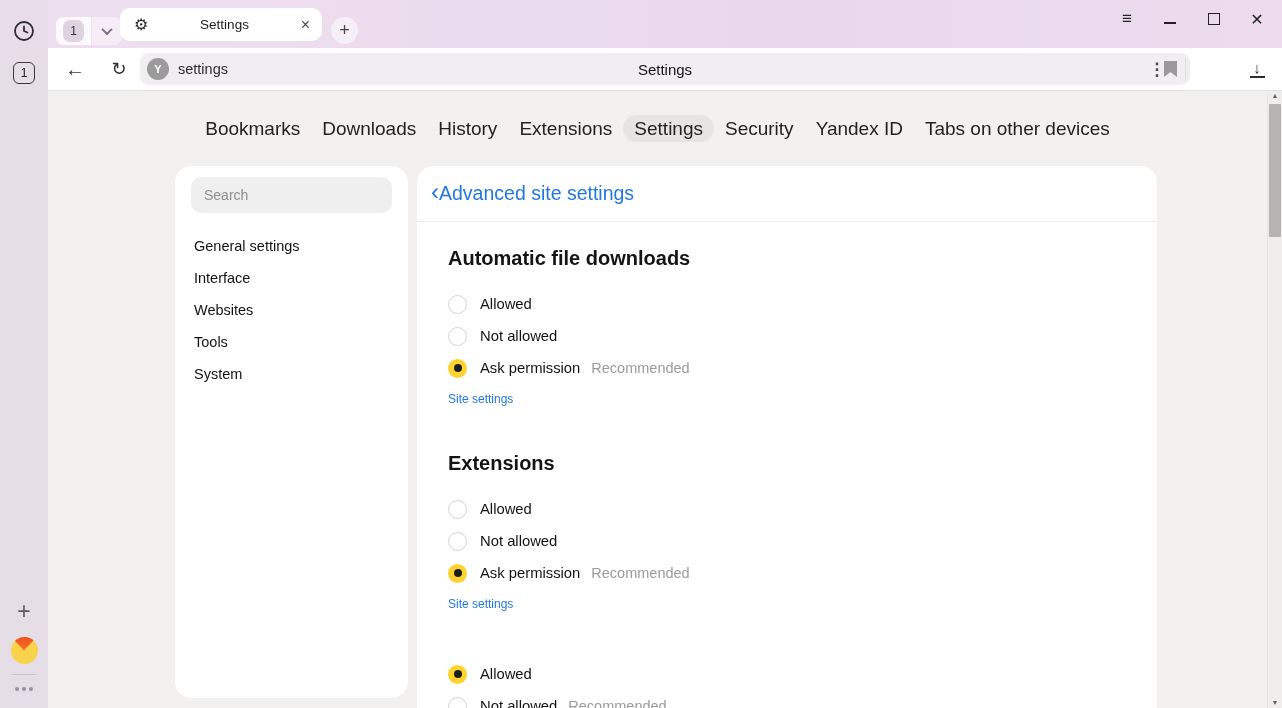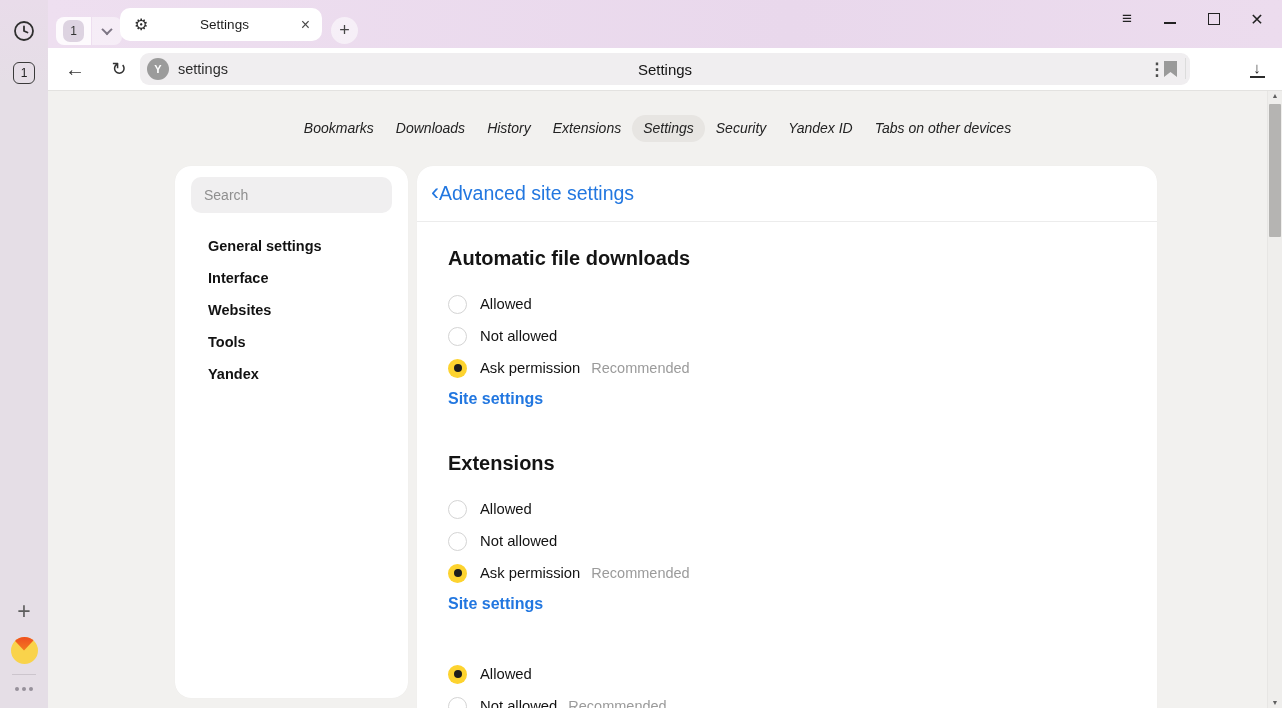--- a/index.html
+++ b/index.html
@@ -71,49 +71,49 @@
 
   
   .content { position:absolute; left:48px; top:90px; right:0; bottom:0; background:#f2f1ef;
              border-top:1px solid #e3e2e0; overflow:hidden; }
   .scrollbar { position:absolute; right:0; top:0; width:15px; height:100%; background:#efeeec; border-left:1px solid #e7e6e4; }
   .sb-up { position:absolute; top:1px; left:0; width:14px; text-align:center; font-size:7px; color:#5f5f5f; cursor:pointer; }
   .sb-down { position:absolute; bottom:2px; left:0; width:14px; text-align:center; font-size:7px; color:#5f5f5f; cursor:pointer; }
   .sb-thumb { position:absolute; top:13px; left:1px; width:12px; height:133px; background:#b5b4b2; border-radius:1px; cursor:grab; }
 
   .navtabs { position:absolute; top:24px; left:0; width:calc(100% - 15px); display:flex; justify-content:center; }
-  .navtab { padding:0 11px; height:27px; line-height:27px; font-size:14px; color:#232323; border-radius:14px; cursor:pointer; white-space:nowrap;font-style:italic; }
+  .navtab { padding:0 11px; height:27px; line-height:27px; font-size:19px; color:#232323; border-radius:14px; cursor:pointer; white-space:nowrap; }
   .navtab.active { background:#e7e5e2; }
 
   .sidebar-card { position:absolute; left:127px; top:75px; width:233px; height:532px; background:#fff; border-radius:16px;
                   box-shadow:0 0 1px rgba(0,0,0,0.06); }
   .search-input { display:block; margin:11px 16px 0; width:201px; height:36px; background:#f0eff0; border:none; border-radius:10px;
                   padding:0 13px; font-size:14px; color:#222; font-family:"Liberation Sans", sans-serif; outline:none; }
   .search-input::placeholder { color:#8f8f8f; }
   .side-list { margin-top:17px; }
-  .side-item { height:32px; display:flex; align-items:center; padding-left:33px; font-size:14.5px; color:#121212; cursor:pointer;font-weight:bold; }
+  .side-item { height:32px; display:flex; align-items:center; padding-left:19px; font-size:14.5px; color:#121212; cursor:pointer; }
 
   .main-card { position:absolute; left:369px; top:75px; width:740px; height:660px; background:#fff; border-radius:16px;
                box-shadow:0 0 1px rgba(0,0,0,0.06); }
   .mc-header { height:56px; display:flex; align-items:center; padding-left:14px; border-bottom:1px solid #ececec; cursor:pointer; }
   .mc-header .back-chev { font-size:24px; color:#2277e0; line-height:1; margin-top:-3px; }
   .mc-header .mc-title { font-size:19.5px; color:#2277e0; }
   .mc-body { padding:0 31px; }
   .section:first-child { margin-top:26px; }
   .section + .section { margin-top:44px; }
   .section h3 { font-size:20px; color:#141414; font-weight:bold; line-height:20px; }
   .options { margin-top:20px; }
   .option-row { height:32px; display:flex; align-items:center; cursor:pointer; }
   .radio { width:19px; height:19px; border-radius:50%; background:#fff; border:1.5px solid #d4d4d4; flex:none; }
   .option-row.selected .radio { background:#fdd32f; border:none; position:relative; }
   .option-row.selected .radio::after { content:""; position:absolute; left:5.5px; top:5.5px; width:8px; height:8px;
                                        border-radius:50%; background:#1d1d1d; }
   .opt-label { margin-left:13px; font-size:14.8px; color:#121212; }
   .opt-note { margin-left:11px; font-size:14.5px; color:#9b9b9b; }
-  .site-link { display:inline-block; margin-top:5px; font-size:16px; color:#2277e0; line-height:20px; cursor:pointer;font-weight:bold; }
+  .site-link { display:inline-block; margin-top:5px; font-size:12px; color:#2277e0; line-height:20px; cursor:pointer; }
 </style>
 </head>
 <body>
 
 <div class="rail">
   <div class="rail-btn history-btn">
     <svg width="24" height="24" viewBox="0 0 24 24">
         <circle cx="12" cy="12" r="9" fill="none" stroke="#2f2f2f" stroke-width="1.8"></circle>
         <path d="M12 7.5 V12 L15.5 13.5" fill="none" stroke="#2f2f2f" stroke-width="1.8" stroke-linecap="round"></path>
       </svg>
@@ -190,21 +190,21 @@
     <span class="navtab">Tabs on other devices</span>
   </div>
 
   <div class="sidebar-card">
     <input class="search-input" type="text" placeholder="Search" style="">
     <div class="side-list">
       <div class="side-item">General settings</div>
       <div class="side-item">Interface</div>
       <div class="side-item">Websites</div>
       <div class="side-item">Tools</div>
-      <div class="side-item">Yandex</div>
+      <div class="side-item">System</div>
     </div>
   </div>
 
   <div class="main-card">
     <div class="mc-header">
       <span class="back-chev">‹</span>
       <span class="mc-title">Advanced site settings</span>
     </div>
     <div class="mc-body">
 

